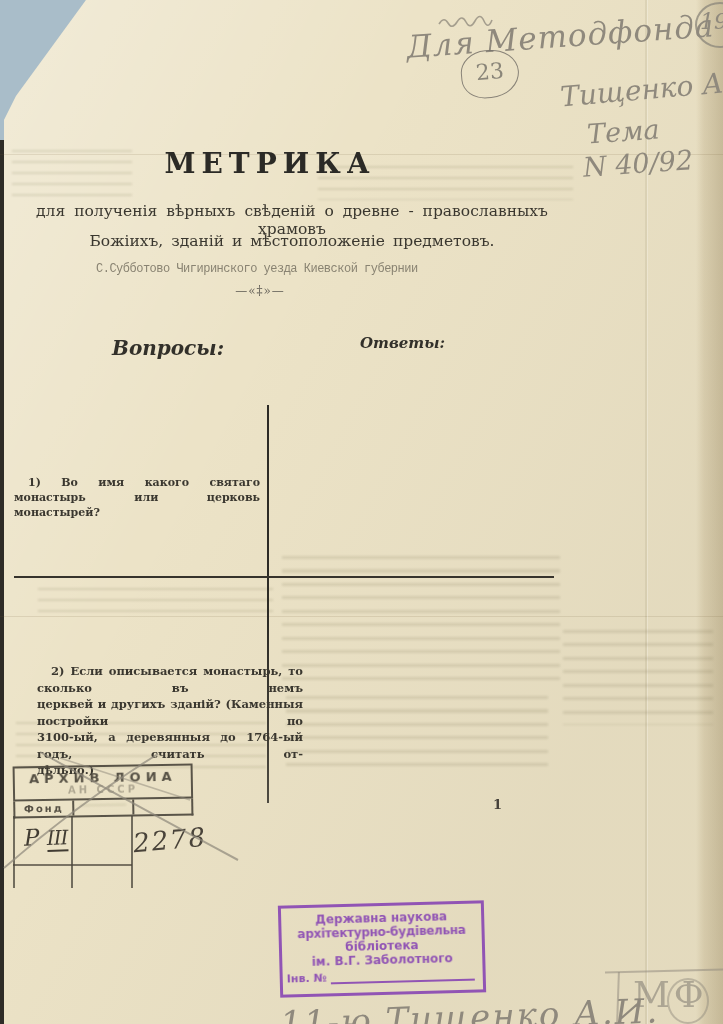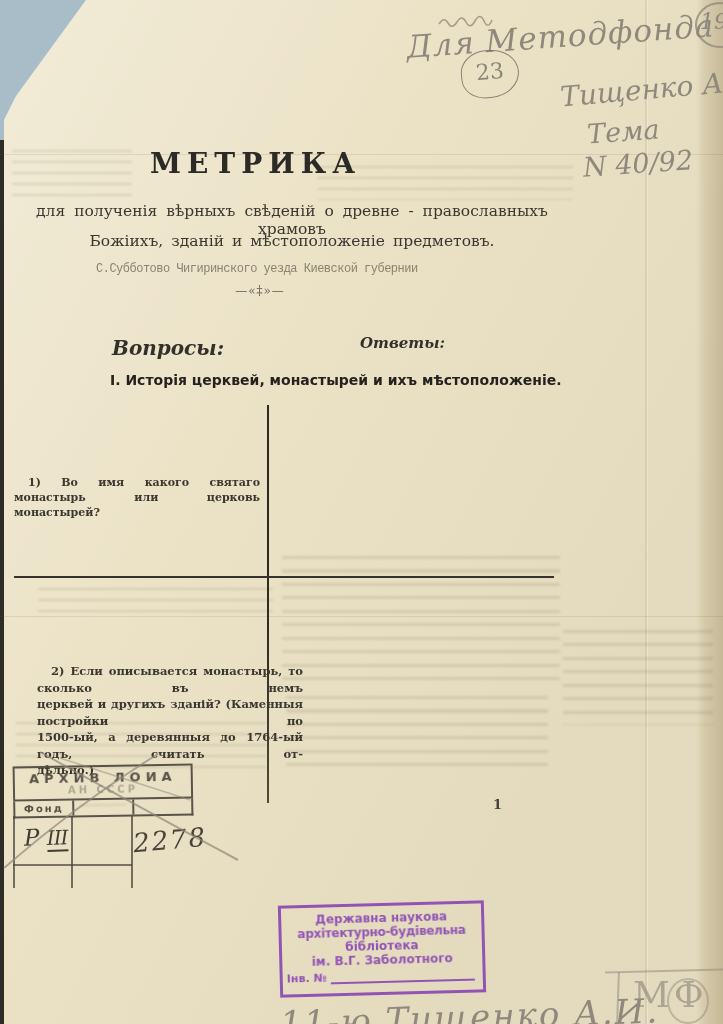--- a/index.html
+++ b/index.html
@@ -60,47 +60,46 @@
   <div class="abs pencil" style="left:406px;top:18px;font-size:31px;transform:rotate(-4deg);letter-spacing:1px;">Для Методфонда</div>
 
   <div class="abs" style="left:461px;top:50px;width:56px;height:46px;border:1.6px solid #77726a;border-radius:48% 52% 55% 45%;transform:rotate(-5deg);opacity:.85;">
     <div style="text-align:center;font-size:22px;color:#7a766c;font-family:'DejaVu Serif',serif;padding-top:8px;">23</div>
   </div>
 
   <div class="abs pencil" style="left:560px;top:72px;font-size:28px;transform:rotate(-5deg);white-space:nowrap;">Тищенко А.И</div>
   <div class="abs pencil" style="left:587px;top:116px;font-size:27px;transform:rotate(-4deg);">Тема</div>
   <div class="abs pencil" style="left:583px;top:148px;font-size:27px;transform:rotate(-4deg);white-space:nowrap;">N 40/92</div>
 
-  <div class="abs" style="left:150px;top:147px;width:240px;font-size:28px;font-weight:bold;letter-spacing:6px;color:#2b2a26;">МЕТРИКА</div>
+  <div class="abs" style="left:150px;top:147px;width:240px;text-align:center;font-size:28px;font-weight:bold;letter-spacing:6px;color:#2b2a26;">МЕТРИКА</div>
 
   <div class="abs" style="left:16px;top:202px;width:552px;text-align:center;font-size:15.5px;color:#3a372f;word-spacing:4px;">для полученія вѣрныхъ свѣденій о древне - православныхъ храмовъ</div>
   <div class="abs" style="left:16px;top:232px;width:552px;text-align:center;font-size:15.5px;color:#3a372f;word-spacing:3px;">Божіихъ, зданій и мѣстоположеніе предметовъ.</div>
 
   <div class="abs mono" style="left:96px;top:262px;font-size:12px;white-space:nowrap;">С.Субботово Чигиринского уезда Киевской губернии</div>
 
   <div class="abs" style="left:200px;top:284px;width:120px;text-align:center;font-size:12px;color:#6b675e;letter-spacing:1px;">—«‡»—</div>
 
   <div class="abs" style="left:112px;top:336px;font-size:20px;font-weight:bold;font-style:italic;color:#32302a;">Вопросы:</div>
   <div class="abs" style="left:360px;top:334px;font-size:15px;font-weight:bold;font-style:italic;color:#32302a;">Ответы:</div>
 
-  <div class="abs" style="left:110px;top:372px;font-family:'DejaVu Sans',sans-serif;font-weight:bold;font-size:14px;color:#23221e;">I. Исторія церквей, монастырей и ихъ мѣстоположеніе.</div>
 
   <div class="abs rule" style="left:267px;top:405px;width:2px;height:398px;background:linear-gradient(180deg,#2d2b26 0 55%,#4e4a41 100%);"></div>
   <div class="abs rule" style="left:14px;top:576px;width:540px;height:2px;"></div>
 
   <div class="abs q" style="left:14px;top:475px;width:246px;">
     <div class="jline" style="text-indent:14px;">1) Во имя какого святаго монастырь или церковь</div>
     <div>монастырей?</div>
   </div>
 
 
   <div class="abs q" style="left:14px;top:663px;width:266px;font-size:11.5px;line-height:16.5px;margin-left:23px;">
     <div class="jline" style="text-indent:14px;">2) Если описывается монастырь, то сколько въ немъ</div>
     <div class="jline">церквей и другихъ зданій? (Каменныя постройки по</div>
-    <div class="jline">1500-ый, а деревянныя до 1764-ый годъ, считать от-</div>
+    <div class="jline">3100-ый, а деревянныя до 1764-ый годъ, считать от-</div>
     <div>дѣльно.)</div>
   </div>
 
   <div class="abs" style="left:493px;top:797px;font-size:13px;font-weight:bold;color:#44403a;">1</div>
 
   <div class="abs" style="left:13px;top:765px;transform:rotate(-1deg);">
     <div style="width:176px;height:31px;border:2.5px solid #4a453b;opacity:.9;">
       <div class="stamp-ink" style="text-align:center;font-size:13px;letter-spacing:5px;margin-top:3px;filter:blur(.3px);">АРХИВ ЛОИА</div>
       <div class="stamp-ink" style="text-align:center;font-size:10px;letter-spacing:3px;opacity:.4;margin-top:-1px;filter:blur(.5px);">АН СССР</div>
     </div>

